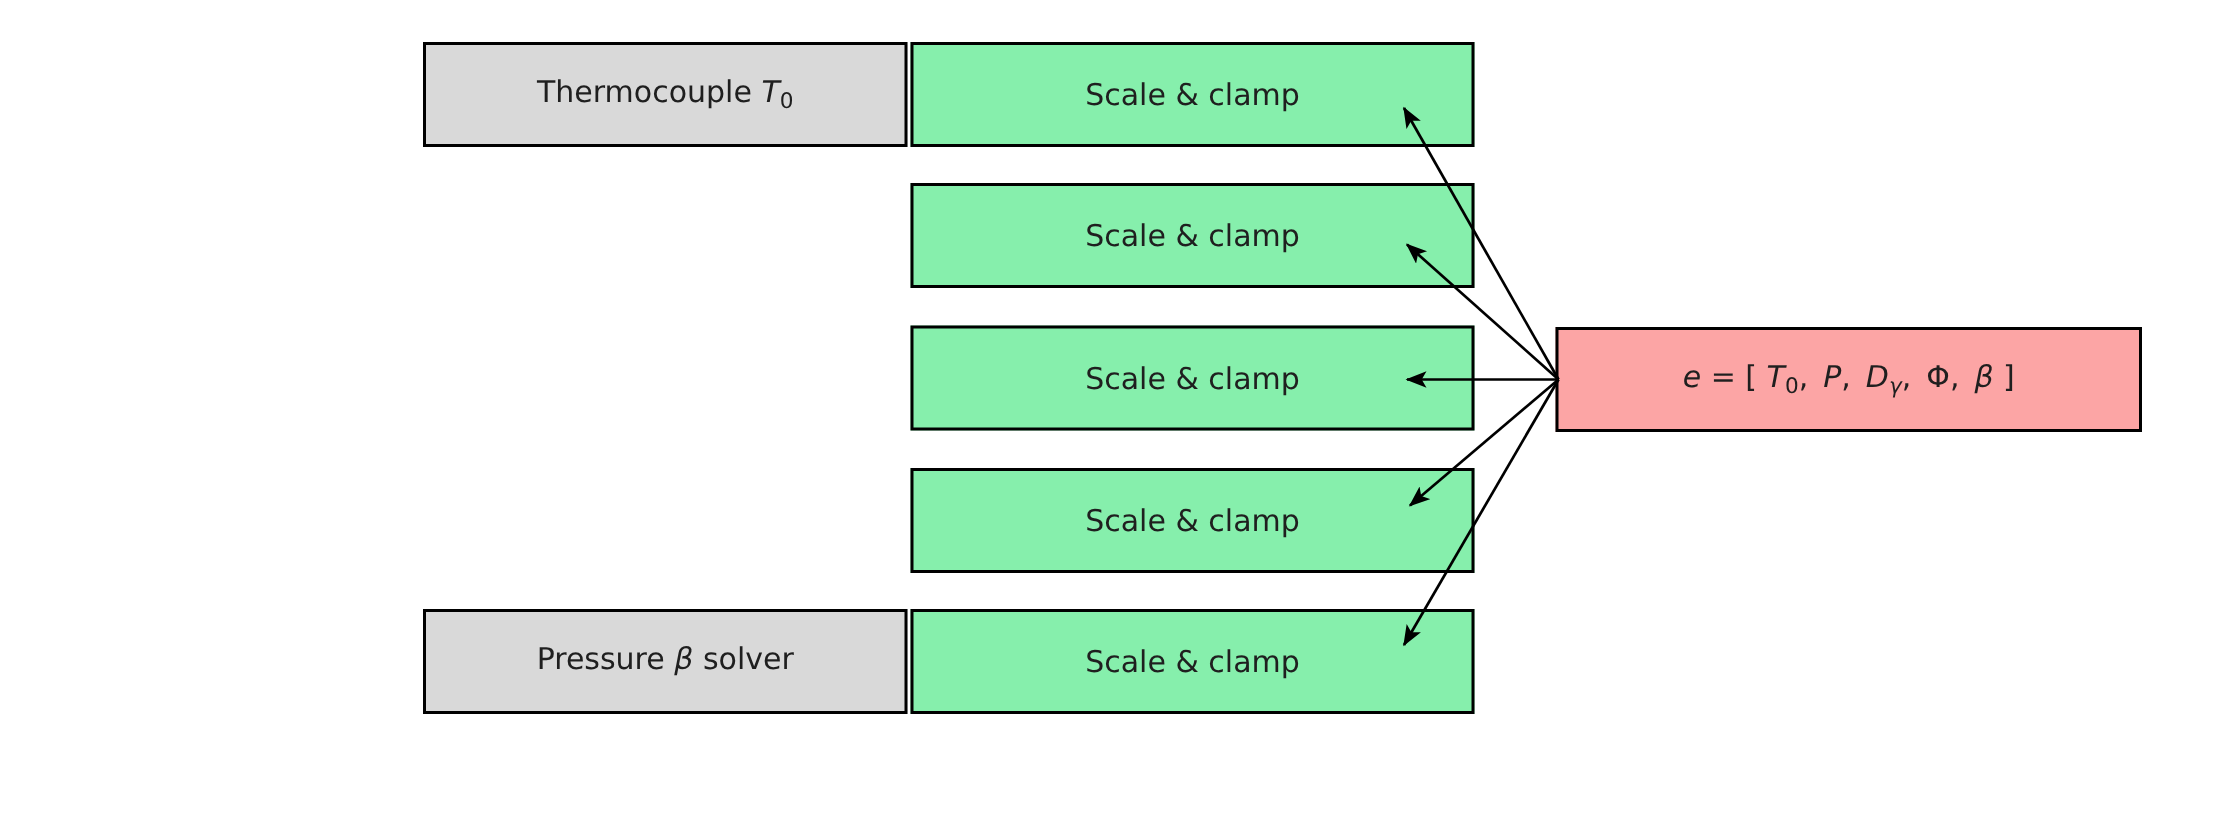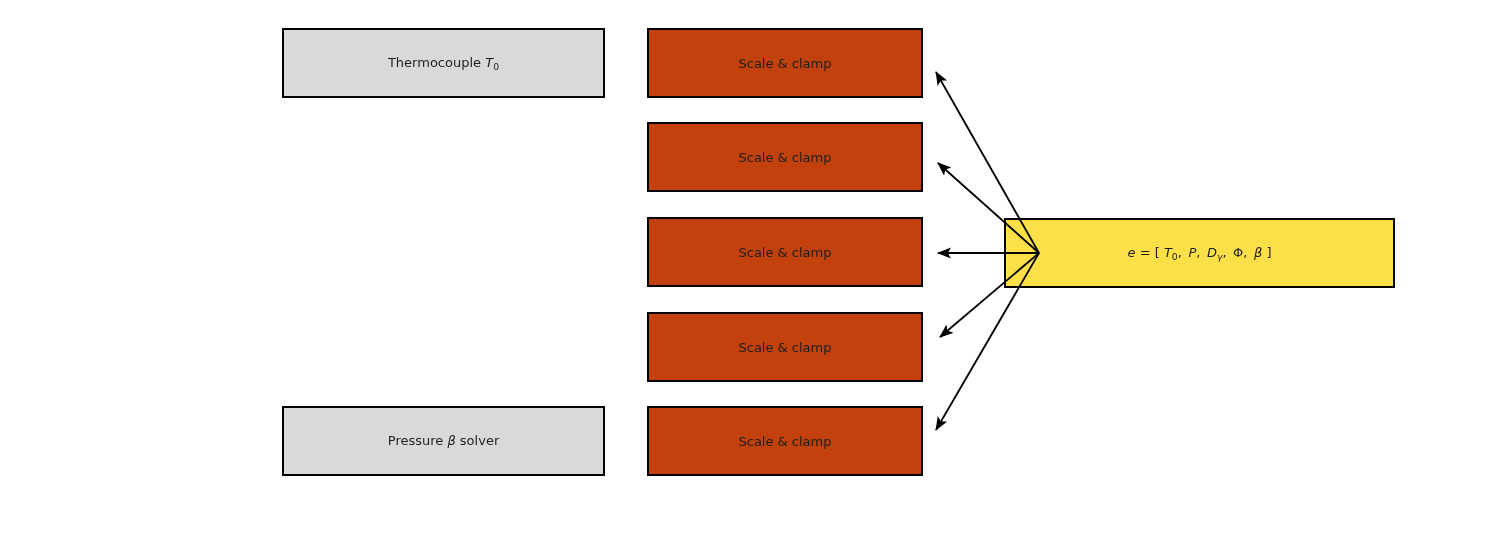--- a/index.html
+++ b/index.html
@@ -16,27 +16,27 @@
     overflow: hidden;
   }
   .box {
     position: absolute;
     height: 70px;
     box-sizing: border-box;
     border: 2px solid #000000;
     display: flex;
     align-items: center;
     justify-content: center;
-    font-size: 13px;
+    font-size: 20px;
     color: #1f1f1f;
     white-space: pre;
   }
   .source-box  { left: 282px; width: 323px; background: #d9d9d9; }
-  .process-box { left: 607px; width: 276px; background: #c2410c; margin-left: 40px; }
-  .output-box  { left: 1004px; top: 218px; width: 391px; height: 70px; background: #fde047; }
+  .process-box { left: 607px; width: 376px; background: #86efac; }
+  .output-box  { left: 1037px; top: 218px; width: 391px; height: 70px; background: #fca5a5; }
   .it  { font-style: italic; }
   .sub { font-size: 0.72em; vertical-align: -0.28em; }
   .sub.it { font-style: italic; }
   svg.arrows {
     position: absolute;
     left: 0; top: 0;
     width: 1485px; height: 555px;
     pointer-events: none;
   }
 </style>

